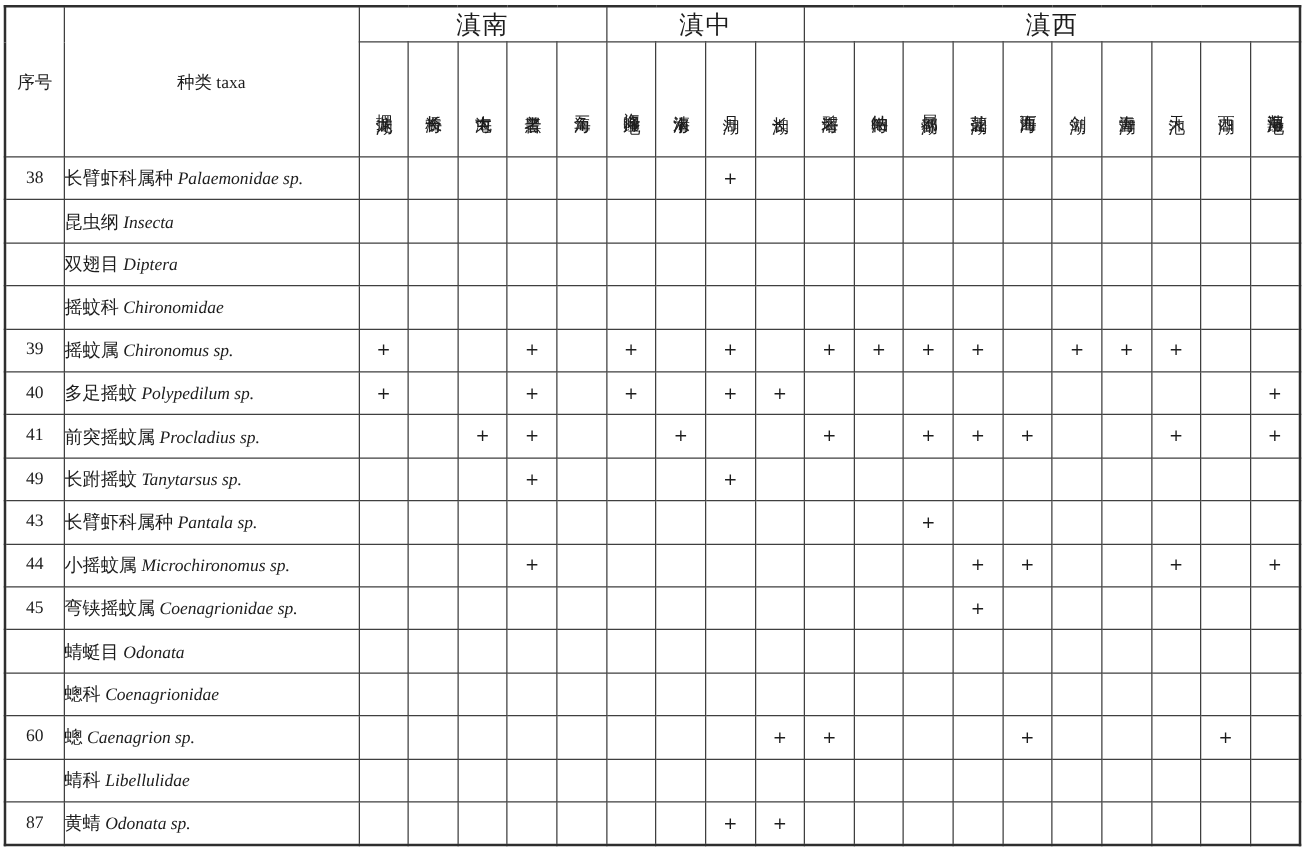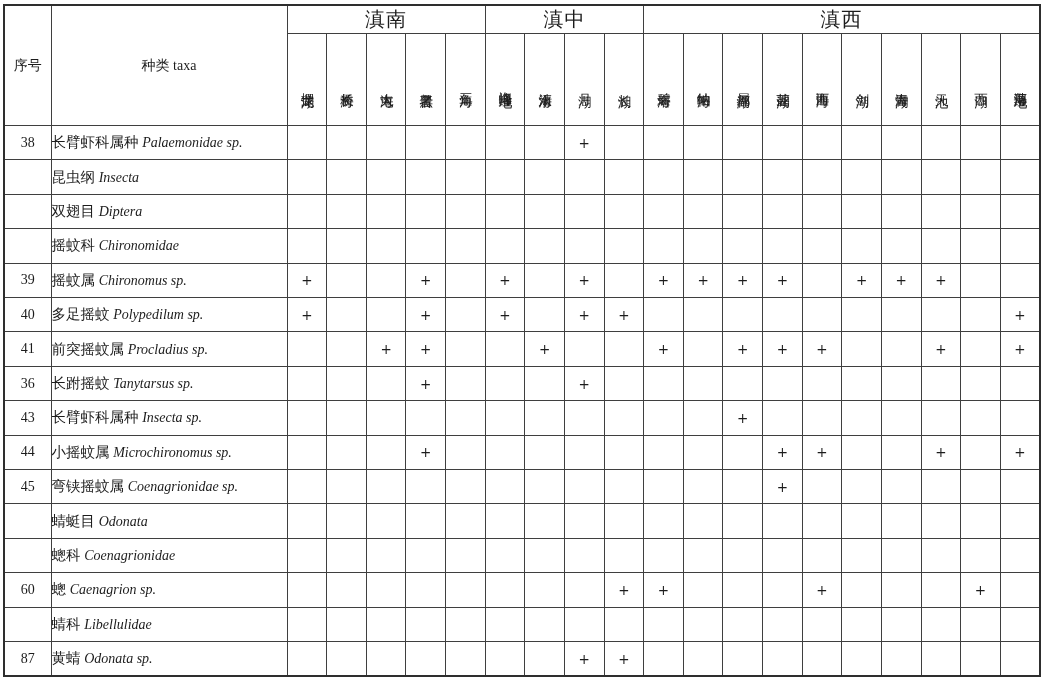--- a/index.html
+++ b/index.html
@@ -257,21 +257,21 @@
           <td class="mark">+</td>
           <td class="mark">+</td>
           <td class="mark">+</td>
           <td class="mark"></td>
           <td class="mark"></td>
           <td class="mark">+</td>
           <td class="mark"></td>
           <td class="mark">+</td>
         </tr>
         <tr>
-          <td class="no">36</td>
+          <td class="no">49</td>
           <td class="taxa-cell"><span class="cn">长跗摇蚊</span> <span class="latin it">Tanytarsus sp.</span></td>
           <td class="mark"></td>
           <td class="mark"></td>
           <td class="mark"></td>
           <td class="mark">+</td>
           <td class="mark"></td>
           <td class="mark"></td>
           <td class="mark"></td>
           <td class="mark">+</td>
           <td class="mark"></td>
@@ -281,21 +281,21 @@
           <td class="mark"></td>
           <td class="mark"></td>
           <td class="mark"></td>
           <td class="mark"></td>
           <td class="mark"></td>
           <td class="mark"></td>
           <td class="mark"></td>
         </tr>
         <tr>
           <td class="no">43</td>
-          <td class="taxa-cell"><span class="cn">长臂虾科属种</span> <span class="latin it">Insecta sp.</span></td>
+          <td class="taxa-cell"><span class="cn">长臂虾科属种</span> <span class="latin it">Pantala sp.</span></td>
           <td class="mark"></td>
           <td class="mark"></td>
           <td class="mark"></td>
           <td class="mark"></td>
           <td class="mark"></td>
           <td class="mark"></td>
           <td class="mark"></td>
           <td class="mark"></td>
           <td class="mark"></td>
           <td class="mark"></td>

